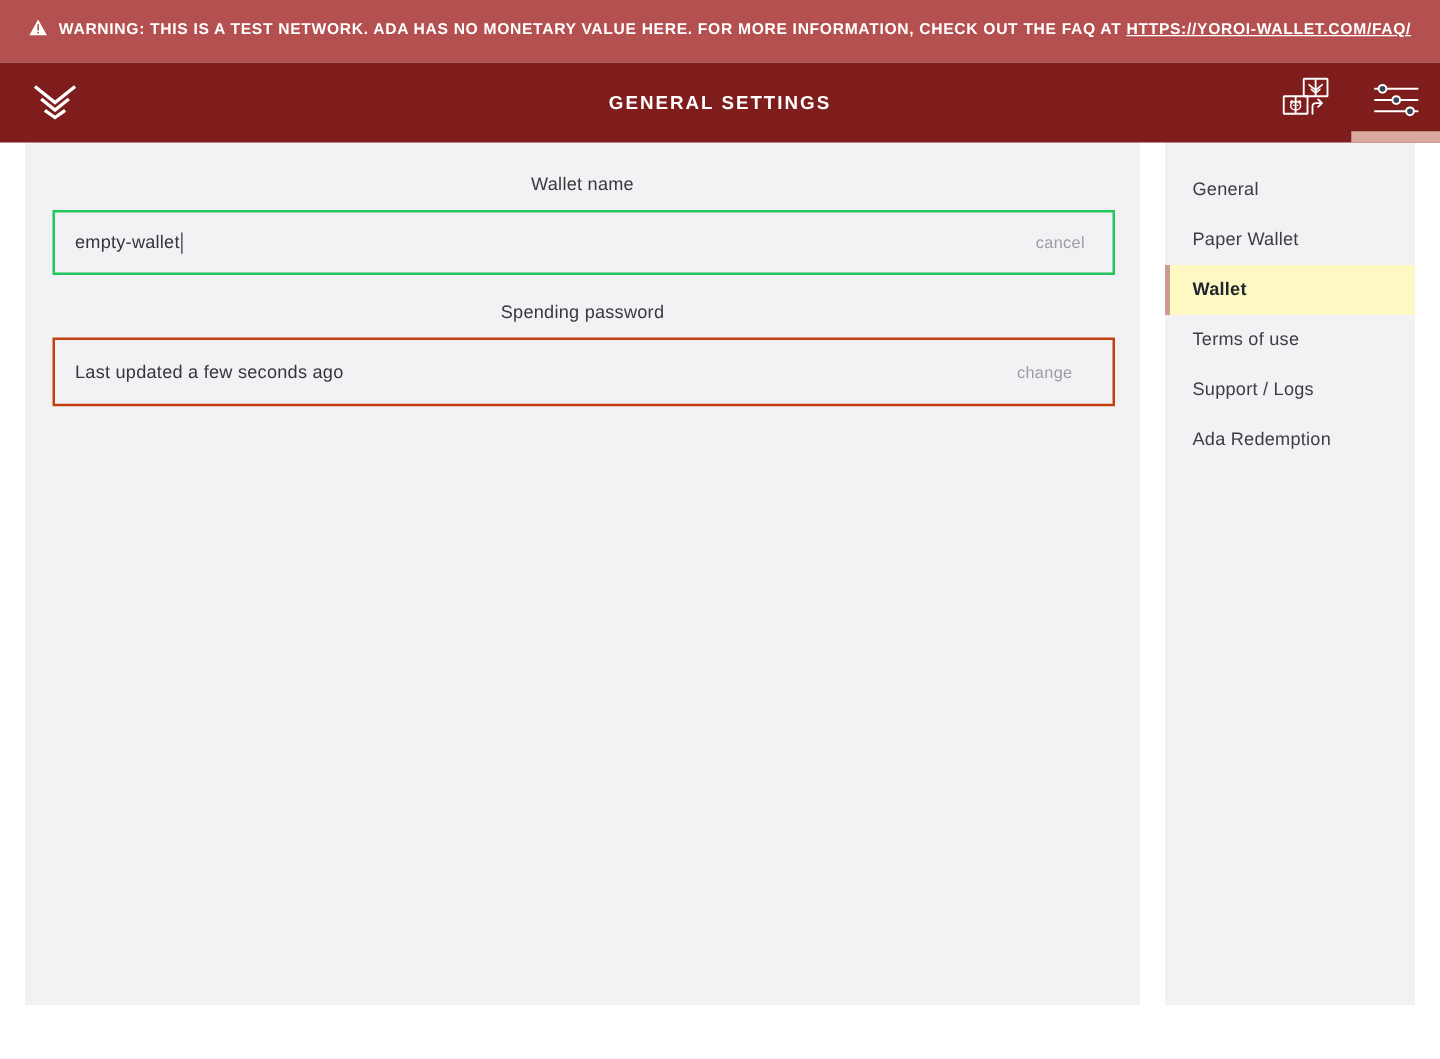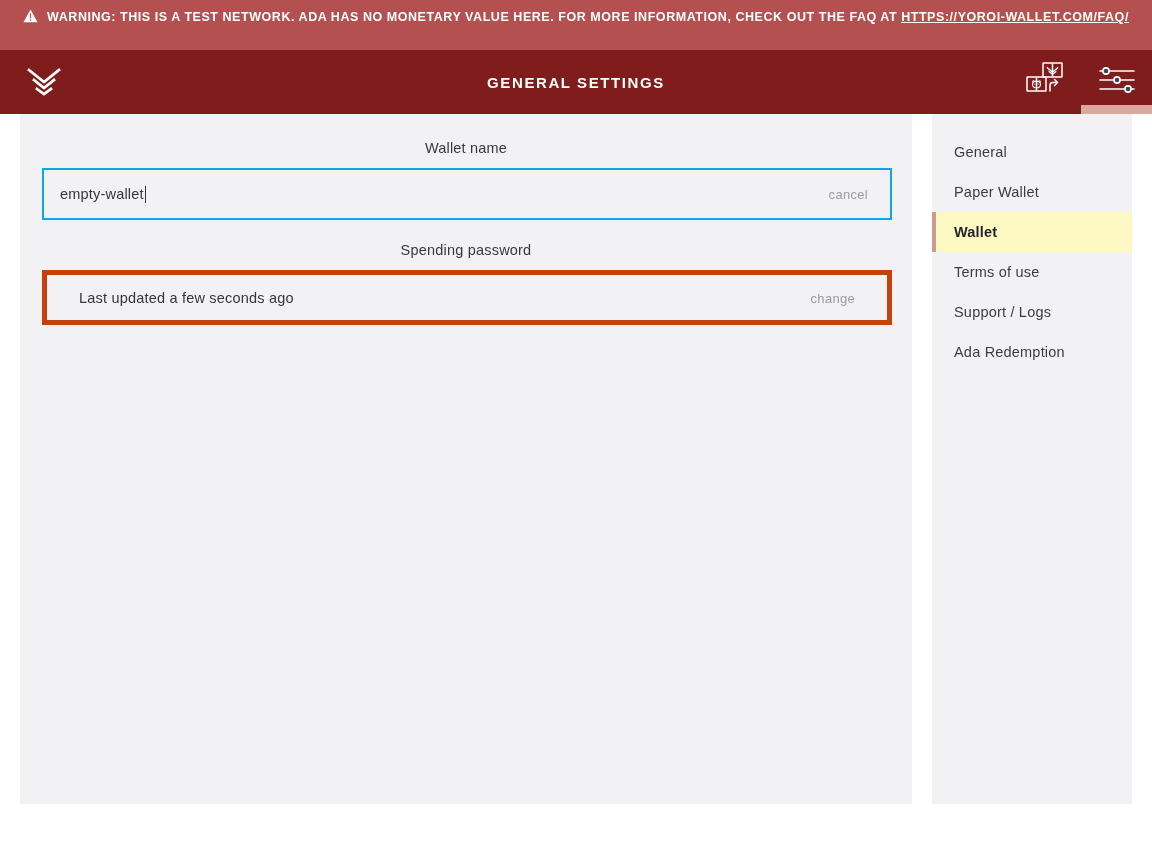--- a/index.html
+++ b/index.html
@@ -12,20 +12,21 @@
     overflow: hidden;
   }
 
   
   .warning-banner {
     width: 1152px;
     min-height: 50px;
     background: #b55050;
     color: #ffffff;
     display: flex;
+    align-items: center;
     justify-content: center;
     padding: 7px 12px 9px;
     text-align: center;
   }
   .warning-text {
     font-size: 12.5px;
     font-weight: bold;
     letter-spacing: 0.55px;
     line-height: 21px;
     color: #ffffff;
@@ -130,21 +131,21 @@
     margin-bottom: 12px;
     text-align: center;
   }
   .field-block { margin-bottom: 22px; }
 
   .input-row {
     position: relative;
     width: 850px;
     height: 52px;
     background: #f2f2f4;
-    border: 2px solid #0ea5e9;
+    border: 2px solid #22c55e;
     display: flex;
     align-items: center;
     padding: 0 16px;
   }
   .input-value {
     font-size: 14.5px;
     color: #35363c;
     letter-spacing: 0.2px;
     position: relative;
   }
@@ -166,24 +167,24 @@
     letter-spacing: 0.3px;
     cursor: pointer;
   }
   .input-row .row-action { right: 22px; }
 
   .static-row {
     position: relative;
     width: 850px;
     height: 55px;
     background: #f2f2f4;
-    border: 5px solid #c2410c;
-    display: flex;
-    align-items: center;
-    padding: 0 32px;
+    border: 2px solid #c2410c;
+    display: flex;
+    align-items: center;
+    padding: 0 16px;
   }
   .static-text {
     font-size: 14.5px;
     color: #35363c;
     letter-spacing: 0.2px;
   }
   .static-row .row-action { right: 32px; }
 
   
   .menu-item {

